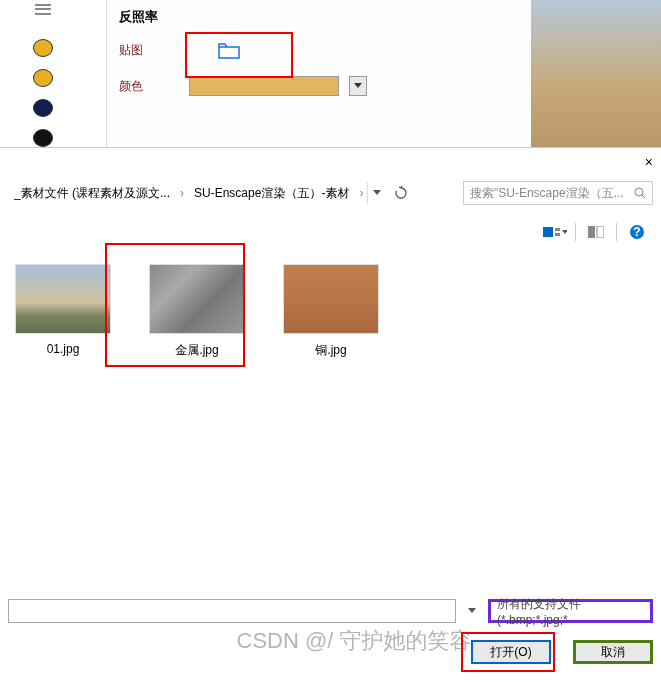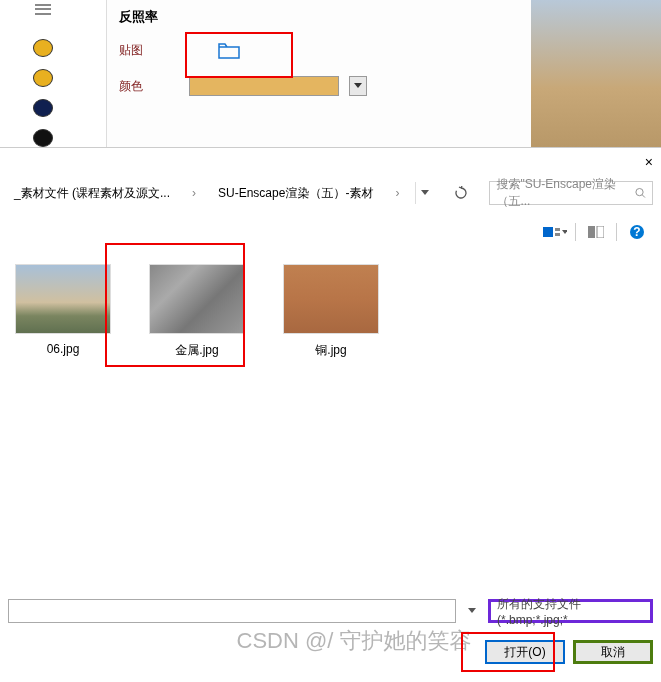--- a/index.html
+++ b/index.html
@@ -22,21 +22,21 @@
 .color-swatch { width: 150px; height: 20px; border: 1px solid #999; }
 .dropdown-btn { width: 18px; height: 20px; border: 1px solid #999; background: #e8e8e8; display: flex; align-items: center; justify-content: center; }
 .scrollbar { position: absolute; right: 0; top: 0; width: 14px; height: 147px; background: #f0f0f0; }
 .scrollbar-thumb { width: 100%; height: 40px; background: #ccc; }
 .side-img { position: absolute; right: 0; top: 0; width: 130px; height: 147px; overflow: hidden; }
 .side-img-inner { position: absolute; left: 0; width: 200px; height: 147px; background: linear-gradient(#b8c8d8 0%, #c8a878 60%, #b89868 100%); }
 
 
 .file-dialog { position: absolute; top: 147px; left: 0; right: 0; bottom: 0; border-top: 1px solid #ccc; background: #fff; }
 .close-btn { position: absolute; right: 8px; top: 6px; font-size: 14px; cursor: pointer; }
-.path-bar { position: absolute; top: 30px; left: 0; right: 0; height: 30px; display: flex; align-items: center; padding: 0 8px; gap: 16px; }
+.path-bar { position: absolute; top: 30px; left: 0; right: 0; height: 30px; display: flex; align-items: center; padding: 0 8px; gap: 4px; }
 .path-segment { padding: 4px 6px; cursor: pointer; }
 .path-arrow { color: #888; }
 .path-dropdown { width: 18px; height: 22px; display: flex; align-items: center; justify-content: center; border-left: 1px solid #ddd; }
 .refresh-btn { width: 24px; height: 24px; display: flex; align-items: center; justify-content: center; border: 1px solid transparent; }
 .search-box { flex: 1; max-width: 190px; margin-left: auto; height: 24px; border: 1px solid #ccc; display: flex; align-items: center; padding: 0 6px; color: #888; }
 .search-box svg { margin-left: auto; }
 .toolbar { position: absolute; top: 68px; right: 0; height: 32px; display: flex; align-items: center; gap: 8px; padding: 0 12px; }
 .tool-btn { width: 24px; height: 20px; display: flex; align-items: center; justify-content: center; cursor: pointer; }
 .divider { width: 1px; height: 18px; background: #ccc; }
 
@@ -45,21 +45,21 @@
 .thumb { width: 96px; height: 70px; border: 1px solid #ddd; }
 .thumb.sky { background: linear-gradient(#a8c0d8 0%, #d0c0a0 55%, #7a8560 75%, #607050 100%); }
 .thumb.metal { background: linear-gradient(135deg, #888 0%, #aaa 30%, #777 60%, #999 100%); }
 .thumb.copper { background: linear-gradient(#c08050 0%, #b87548 50%, #a86840 100%); }
 .file-name { font-size: 12px; }
 .red-box-2 { position: absolute; left: 105px; top: 243px; width: 140px; height: 124px; border: 2px solid #e00; pointer-events: none; z-index: 5; }
 
 .bottom-bar { position: absolute; bottom: 56px; left: 0; right: 0; height: 30px; display: flex; align-items: center; padding: 0 8px; gap: 8px; }
 .filename-input { flex: 1; height: 24px; border: 1px solid #aaa; padding: 0 6px; }
 .filetype { width: 165px; height: 24px; border: 3px solid #6d28d9; display: flex; align-items: center; padding: 0 6px; font-size: 11px; color: #444; }
-.action-bar { position: absolute; bottom: 18px; right: 8px; display: flex; gap: 8px; }
+.action-bar { position: absolute; bottom: 18px; right: 8px; display: flex; gap: 22px; }
 .action-btn { width: 80px; height: 24px; border: 3px solid #4d7c0f; background: #e8e8e8; display: flex; align-items: center; justify-content: center; cursor: pointer; font-size: 11px; }
 .action-btn.primary { border: 2px solid #0066cc; }
 .red-box-3 { position: absolute; right: 106px; bottom: 10px; width: 94px; height: 40px; border: 2px solid #e00; pointer-events: none; z-index: 5; }
 
 .watermark { position: absolute; bottom: 26px; left: 50%; transform: translateX(-40%); color: rgba(120,120,120,0.55); font-size: 22px; pointer-events: none; white-space: nowrap; }
 </style>
 </head>
 <body>
 
 <div class="top-panel">
@@ -153,21 +153,21 @@
       <svg width="16" height="16" viewBox="0 0 16 16">
           <circle cx="8" cy="8" r="7" fill="#0078d4"></circle>
           <text x="8" y="12" text-anchor="middle" fill="#fff" font-size="11" font-weight="bold">?</text>
         </svg>
     </div>
   </div>
 
   <div class="file-area">
     <div class="file-item">
       <div class="thumb sky"></div>
-      <span class="file-name">06.jpg</span>
+      <span class="file-name">01.jpg</span>
     </div>
     <div class="file-item">
       <div class="thumb metal"></div>
       <span class="file-name">金属.jpg</span>
     </div>
     <div class="file-item">
       <div class="thumb copper"></div>
       <span class="file-name">铜.jpg</span>
     </div>
   </div>

